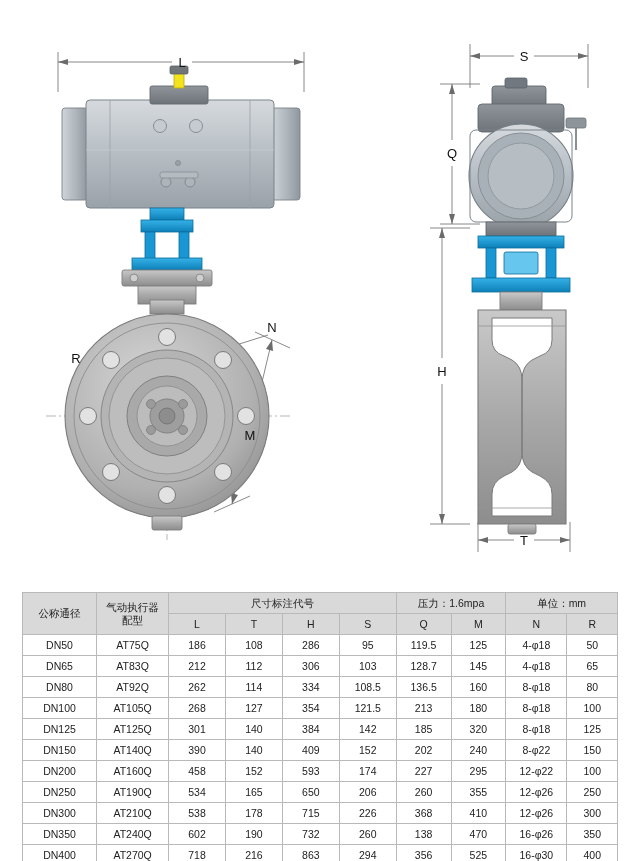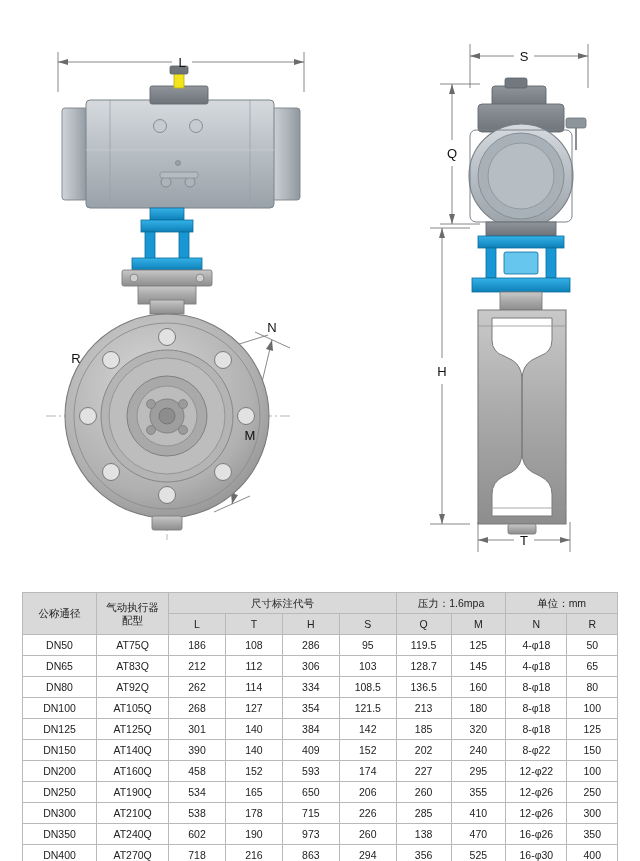--- a/index.html
+++ b/index.html
@@ -367,31 +367,31 @@
             <td class="c-n">12-φ26</td>
             <td class="c-r">250</td>
           </tr>
           <tr>
             <td class="c-name">DN300</td>
             <td class="c-act">AT210Q</td>
             <td class="c-dim">538</td>
             <td class="c-dim">178</td>
             <td class="c-dim">715</td>
             <td class="c-dim">226</td>
-            <td class="c-mid">285</td>
+            <td class="c-mid">368</td>
             <td class="c-mid">410</td>
             <td class="c-n">12-φ26</td>
             <td class="c-r">300</td>
           </tr>
           <tr>
             <td class="c-name">DN350</td>
             <td class="c-act">AT240Q</td>
             <td class="c-dim">602</td>
             <td class="c-dim">190</td>
-            <td class="c-dim">973</td>
+            <td class="c-dim">732</td>
             <td class="c-dim">260</td>
             <td class="c-mid">138</td>
             <td class="c-mid">470</td>
             <td class="c-n">16-φ26</td>
             <td class="c-r">350</td>
           </tr>
           <tr>
             <td class="c-name">DN400</td>
             <td class="c-act">AT270Q</td>
             <td class="c-dim">718</td>

